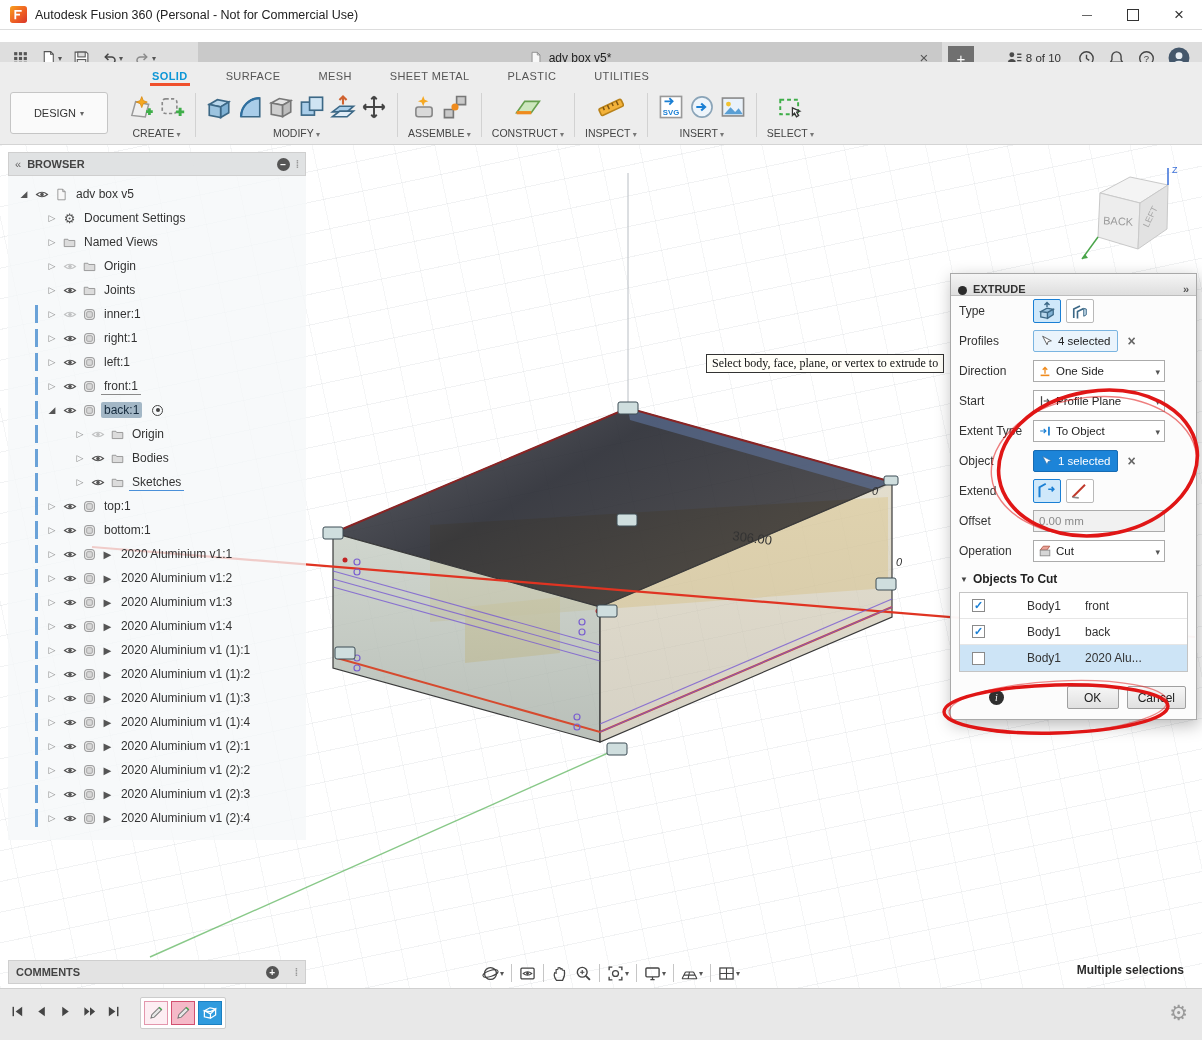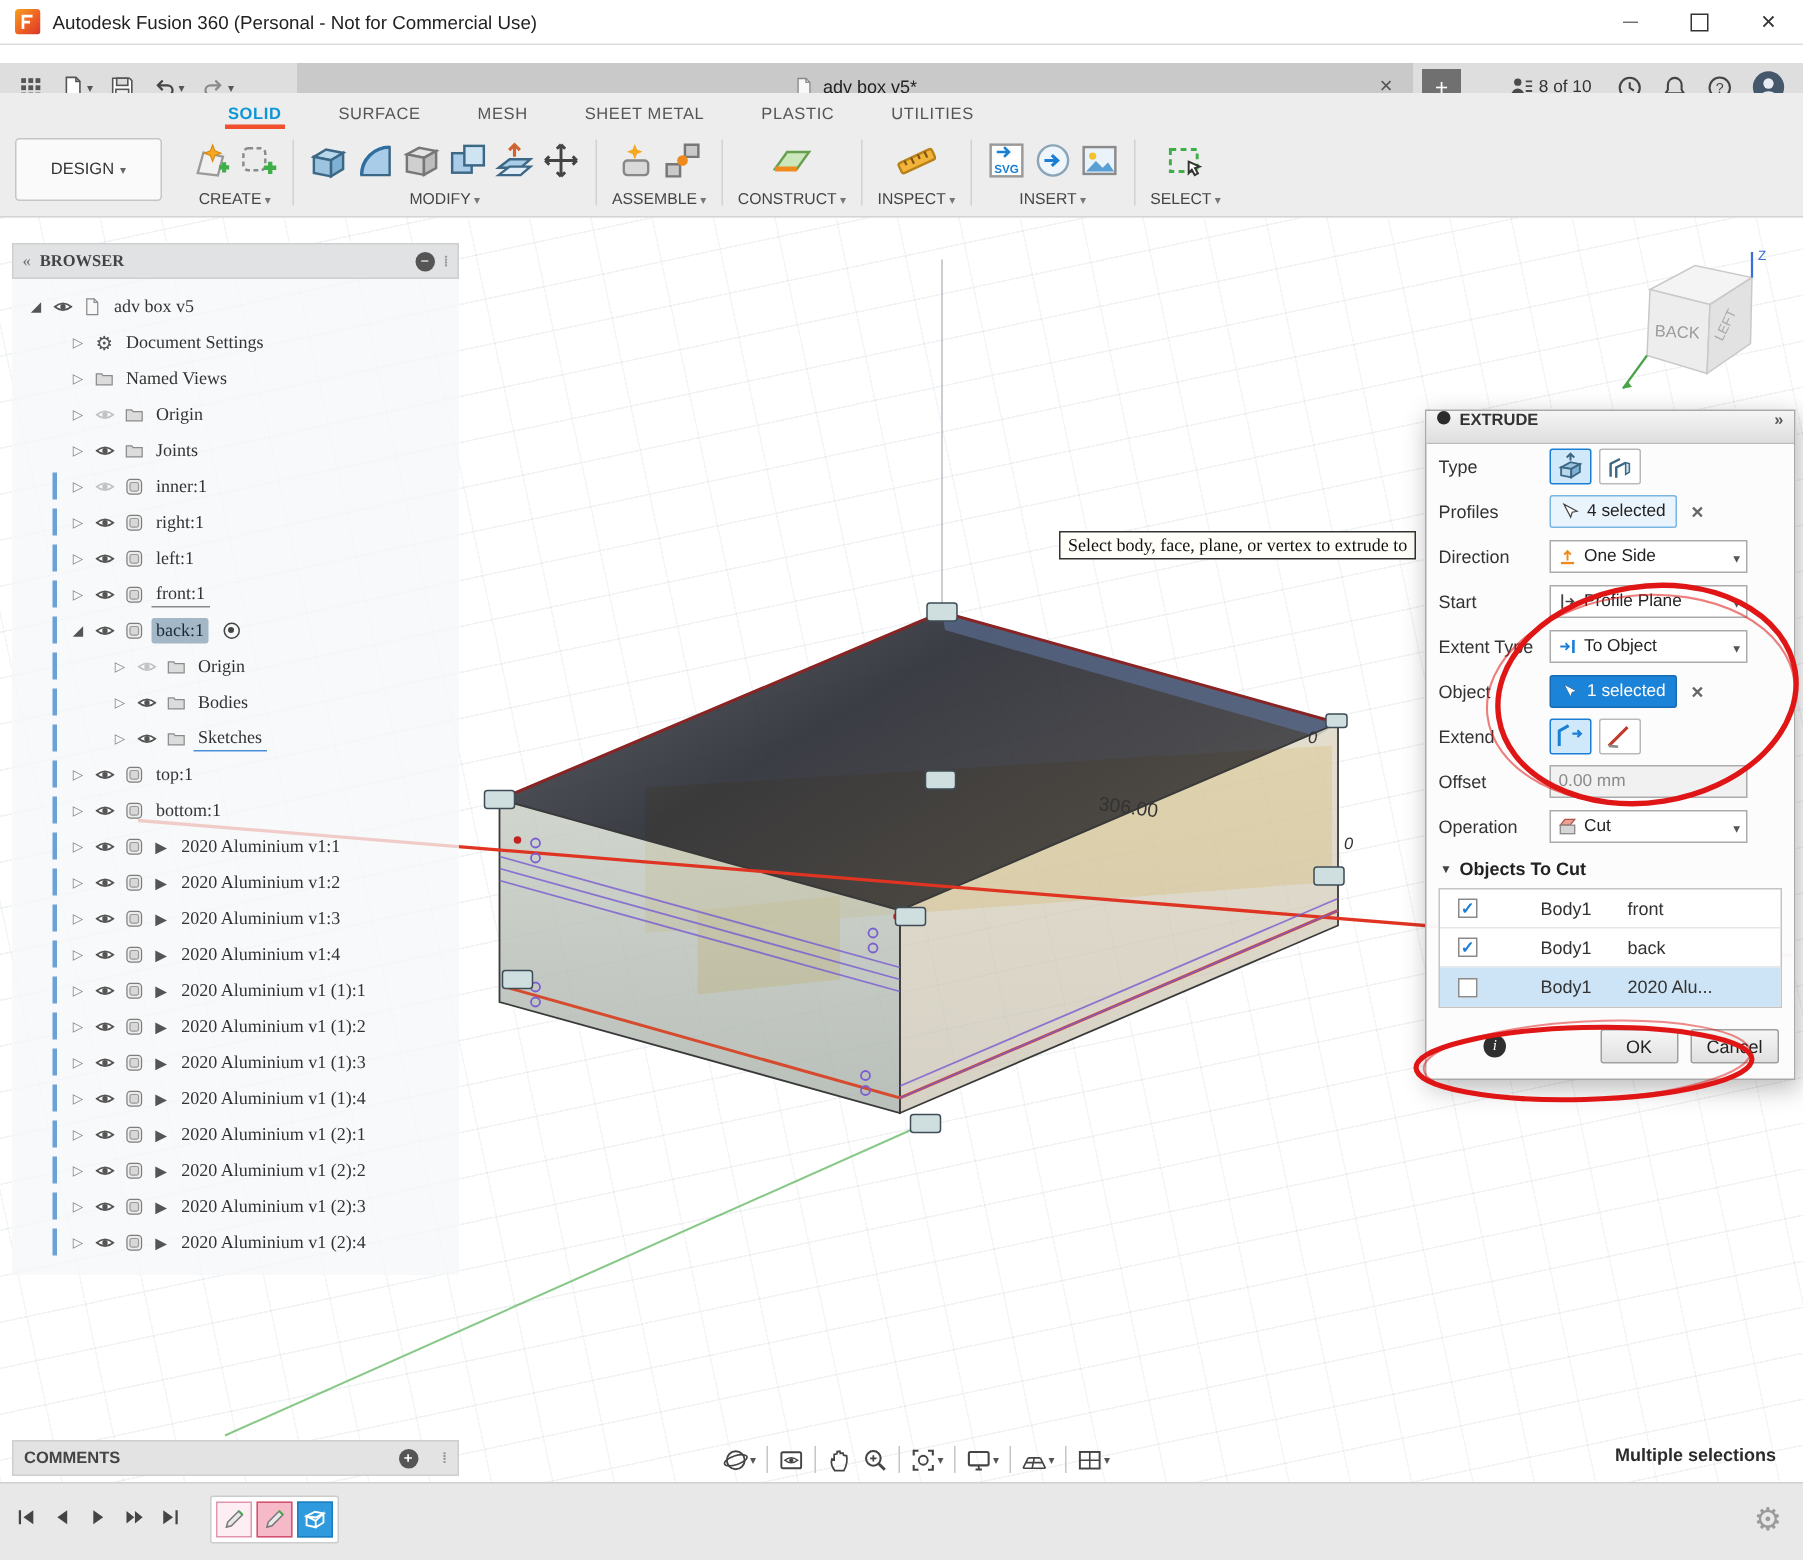--- a/index.html
+++ b/index.html
@@ -53,21 +53,21 @@
 .modelsvg{position:absolute;left:0;top:0;}
 .viewcube{position:absolute;right:20px;top:18px;}
 .vtooltip{position:absolute;left:706px;top:209px;background:#fffef8;border:1px solid #333;padding:1px 5px;font-family:"Liberation Serif",serif;font-size:12px;color:#111;white-space:nowrap;}
 .statustext{position:absolute;right:18px;top:963px;font-weight:bold;font-size:12px;color:#2b2b2b;z-index:5;}
 .navbar{position:absolute;left:482px;top:960px;height:26px;display:flex;align-items:center;gap:7px;z-index:5;}
 .navsep{width:1px;height:18px;background:#c6c6c6;}
 .navbtn{display:flex;align-items:center;gap:1px;color:#444;}
 .navbtn svg{width:17px;height:17px;display:block;}
 .navcaret::after{content:"▾";font-size:8px;color:#555;}
 
-.browser{position:absolute;left:8px;top:162px;width:298px;z-index:10;font-family:Liberation Serif, serif;}
+.browser{position:absolute;left:8px;top:152px;width:298px;z-index:10;}
 .bhead{height:24px;background:rgba(222,224,226,0.95);border:1px solid #cfcfcf;display:flex;align-items:center;padding:0 6px;gap:6px;font-size:11px;font-weight:bold;color:#444;}
 .bcollapse::before{content:"«";color:#666;font-weight:normal;}
 .bminus{margin-left:auto;width:13px;height:13px;border-radius:50%;background:#555;color:#fff;display:flex;align-items:center;justify-content:center;}
 .bminus::before{content:"−";font-size:10px;}
 .bgrip{color:#999;font-size:10px;}
 .btree{background:rgba(245,247,248,0.78);padding:6px 0 10px;}
 .brow{position:relative;height:24px;display:flex;align-items:center;gap:4px;font-size:12px;color:#333;}
 .bbar{position:absolute;left:27px;top:3px;width:3px;height:18px;background:#6aa2d8;}
 .arr{width:12px;color:#888;font-size:9px;text-align:center;flex:none;}
 .arr.exp{color:#555;}
@@ -79,21 +79,21 @@
 .tico svg{width:13px;height:13px;}
 .txtic{font-size:13px;line-height:1;color:#555;}
 .blab{padding:1px 3px;border-radius:2px;white-space:nowrap;}
 .blab.sel{background:#a3b7c6;color:#14293c;}
 .blab.und-g{border-bottom:1px solid #8a8a8a;border-radius:0;}
 .blab.und-b{border-bottom:1.5px solid #4a90d9;border-radius:0;}
 .bradio{width:11px;height:11px;border:1.5px solid #444;border-radius:50%;margin-left:6px;position:relative;flex:none;}
 .bradio::after{content:"";position:absolute;left:2.2px;top:2.2px;width:4px;height:4px;border-radius:50%;background:#444;}
 
 .extrude{position:absolute;left:950px;top:273px;width:247px;background:rgba(252,252,252,0.97);border:1px solid #a9a9a9;box-shadow:2px 5px 16px rgba(0,0,0,0.28);z-index:20;font-size:12px;}
-.xhead{height:22px;background:linear-gradient(#f5f5f5,#dedede);border-bottom:1px solid #bdbdbd;display:flex;align-items:flex-start;gap:6px;padding:0 7px;font-weight:bold;font-size:11px;color:#333;}
+.xhead{height:22px;background:linear-gradient(#f5f5f5,#dedede);border-bottom:1px solid #bdbdbd;display:flex;align-items:flex-end;gap:6px;padding:0 7px;font-weight:bold;font-size:11px;color:#333;}
 .xdot{width:9px;height:9px;border-radius:50%;background:#2b2b2b;flex:none;}
 .xcollapse{margin-left:auto;color:#555;}
 .xcollapse::before{content:"»";}
 .xrow{display:flex;align-items:center;height:30px;padding:0 8px;}
 .xlab{width:74px;flex:none;color:#333;}
 .xctl{flex:1;display:flex;align-items:center;gap:5px;}
 .xtbtn{width:28px;height:24px;border:1px solid #b9b9b9;background:#fff;border-radius:2px;display:flex;align-items:center;justify-content:center;}
 .xtbtn.on{background:#cfe8fa;border-color:#1a7fd4;}
 .xtbtn svg{width:20px;height:20px;display:block;}
 .selbtn{display:flex;align-items:center;gap:4px;height:22px;padding:0 7px;border-radius:2px;font-size:11.5px;}

